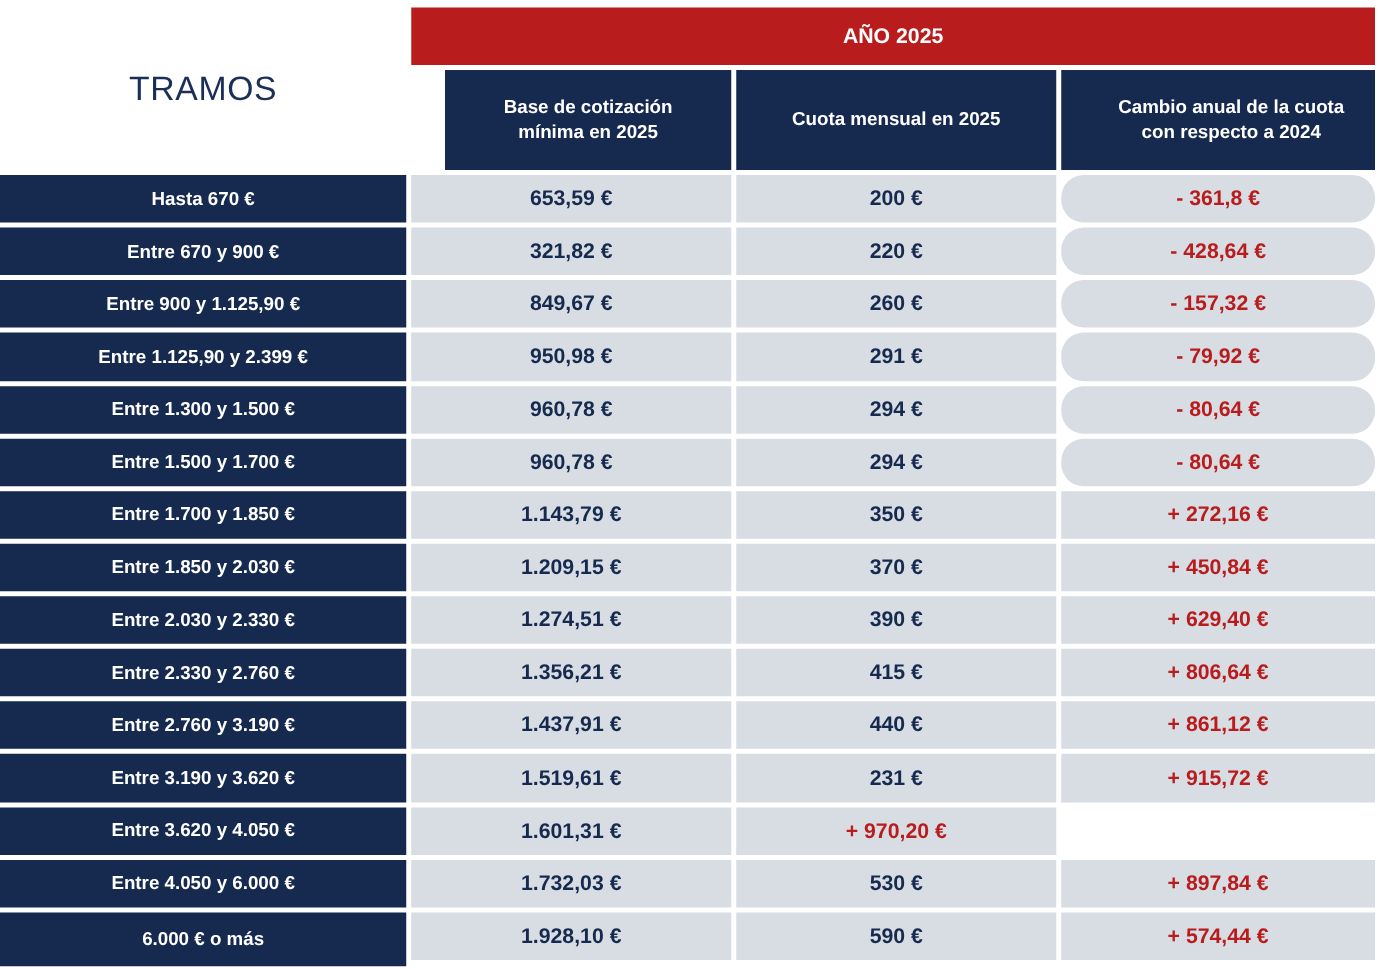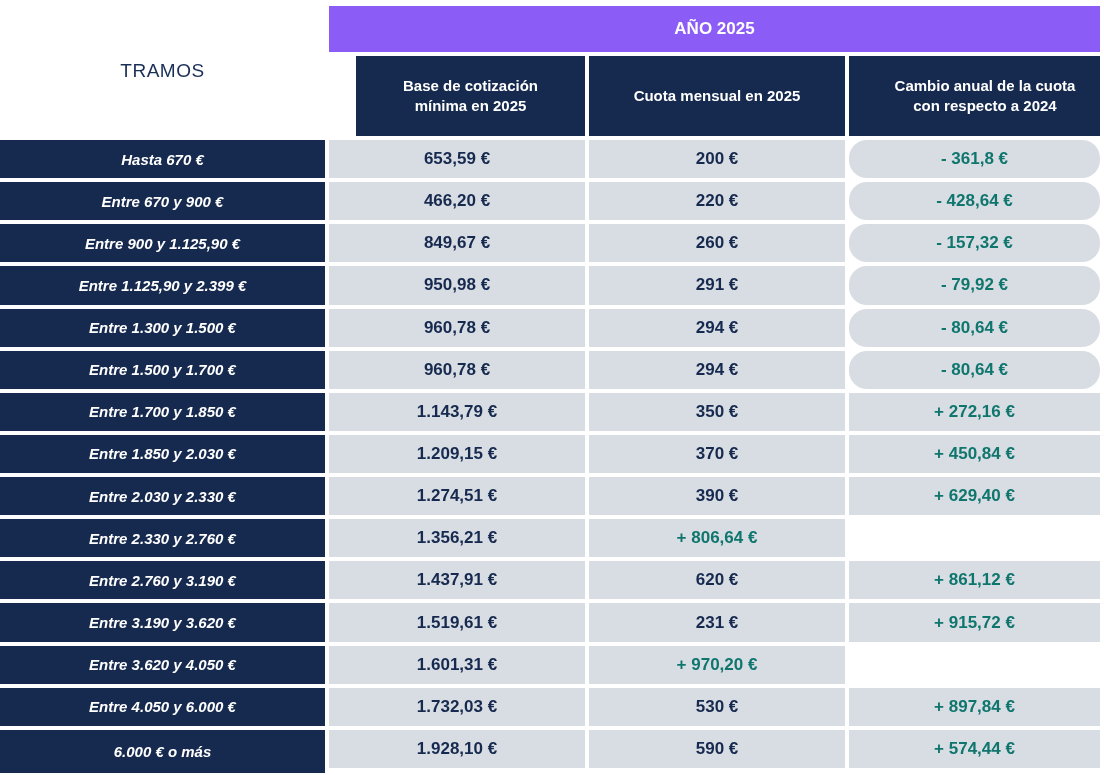--- a/index.html
+++ b/index.html
@@ -19,78 +19,77 @@
     background: #ffffff;
   }
   .cell-center {
     display: flex; align-items: center; justify-content: center;
     text-align: center;
   }
   .tramos-head {
     grid-column: 1; grid-row: 1 / 3;
     background: #ffffff;
     color: #1a2f57;
-    font-size: 19px;
+    font-size: 27px;
     font-weight: 400;
     letter-spacing: 0.5px;
   }
   .banner {
     grid-column: 2 / 5; grid-row: 1;
-    background: #8b5cf6;
+    background: #b91c1c;
     color: #ffffff;
     font-size: 17px;
     font-weight: 700;
   }
   .col-head {
     grid-row: 2;
     background: #16294e;
     color: #ffffff;
     font-size: 15px;
     font-weight: 700;
     line-height: 1.35;
     padding: 0 24px;
   }
   .row-label {
     grid-column: 1;
     background: #16294e;
     color: #ffffff;
     font-size: 15px;
     font-weight: 700;
-    font-style: italic;
   }
   .row-label.last {
     height: calc(100% + 5px);
   }
   .data-cell {
     background: #d8dce3;
     color: #16294e;
     font-size: 17px;
     font-weight: 700;
   }
-  .cambio-cell[data-trend="down"] { color: #0f766e; border-radius: 18px; }
-  .cambio-cell[data-trend="up"]   { color: #0f766e; text-align: center; }
+  .cambio-cell[data-trend="down"] { color: #b91c1c; border-radius: 18px; }
+  .cambio-cell[data-trend="up"]   { color: #b91c1c; text-align: center; }
 </style>
 </head>
 <body>
 
 <div class="table-wrap">
 
   <div class="tramos-head cell-center">TRAMOS</div>
   <div class="banner cell-center">AÑO 2025</div>
   <div class="col-head cell-center" style="grid-column:2;margin-left:27px;">Base de cotización mínima en 2025</div>
   <div class="col-head cell-center" style="grid-column:3;">Cuota mensual en 2025</div>
   <div class="col-head cell-center" style="grid-column:4;padding-left:45px;">Cambio anual de la cuota con respecto a 2024</div>
 
   <div class="row-label cell-center">Hasta 670 €</div>
   <div class="data-cell cell-center">653,59 €</div>
   <div class="data-cell cell-center">200 €</div>
   <div class="data-cell cambio-cell cell-center" data-trend="down">- 361,8 €</div>
 
   <div class="row-label cell-center">Entre 670 y 900 €</div>
-  <div class="data-cell cell-center">466,20 €</div>
+  <div class="data-cell cell-center">321,82 €</div>
   <div class="data-cell cell-center">220 €</div>
   <div class="data-cell cambio-cell cell-center" data-trend="down">- 428,64 €</div>
 
   <div class="row-label cell-center">Entre 900 y 1.125,90 €</div>
   <div class="data-cell cell-center">849,67 €</div>
   <div class="data-cell cell-center">260 €</div>
   <div class="data-cell cambio-cell cell-center" data-trend="down">- 157,32 €</div>
 
   <div class="row-label cell-center">Entre 1.125,90 y 2.399 €</div>
   <div class="data-cell cell-center">950,98 €</div>
@@ -117,25 +116,26 @@
   <div class="data-cell cell-center">370 €</div>
   <div class="data-cell cambio-cell cell-center" data-trend="up">+ 450,84 €</div>
 
   <div class="row-label cell-center">Entre 2.030 y 2.330 €</div>
   <div class="data-cell cell-center">1.274,51 €</div>
   <div class="data-cell cell-center">390 €</div>
   <div class="data-cell cambio-cell cell-center" data-trend="up">+ 629,40 €</div>
 
   <div class="row-label cell-center">Entre 2.330 y 2.760 €</div>
   <div class="data-cell cell-center">1.356,21 €</div>
+  <div class="data-cell cell-center">415 €</div>
   <div class="data-cell cambio-cell cell-center" data-trend="up">+ 806,64 €</div>
 
   <div class="row-label cell-center">Entre 2.760 y 3.190 €</div>
   <div class="data-cell cell-center">1.437,91 €</div>
-  <div class="data-cell cell-center">620 €</div>
+  <div class="data-cell cell-center">440 €</div>
   <div class="data-cell cambio-cell cell-center" data-trend="up">+ 861,12 €</div>
 
   <div class="row-label cell-center">Entre 3.190 y 3.620 €</div>
   <div class="data-cell cell-center">1.519,61 €</div>
   <div class="data-cell cell-center">231 €</div>
   <div class="data-cell cambio-cell cell-center" data-trend="up">+ 915,72 €</div>
 
   <div class="row-label cell-center">Entre 3.620 y 4.050 €</div>
   <div class="data-cell cell-center">1.601,31 €</div>
   <div class="data-cell cambio-cell cell-center" data-trend="up">+ 970,20 €</div>

